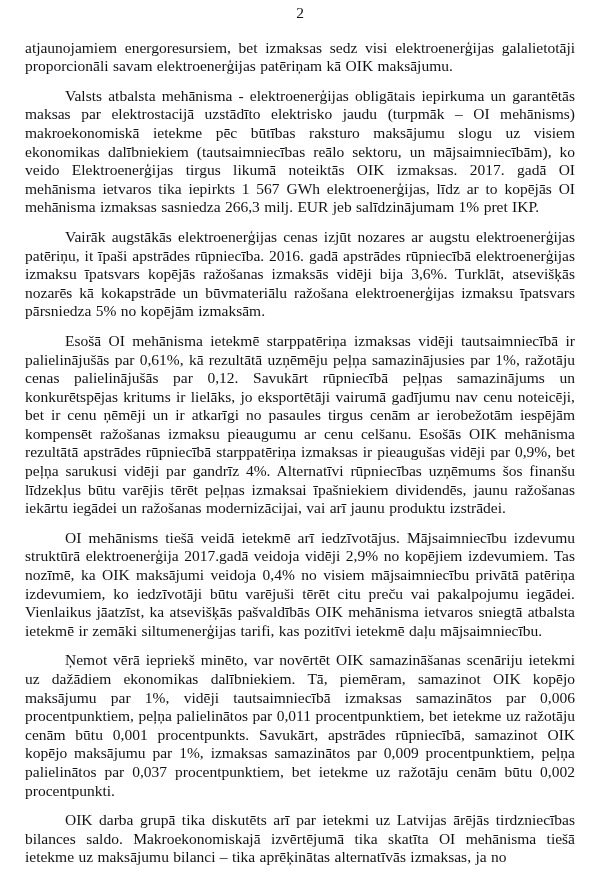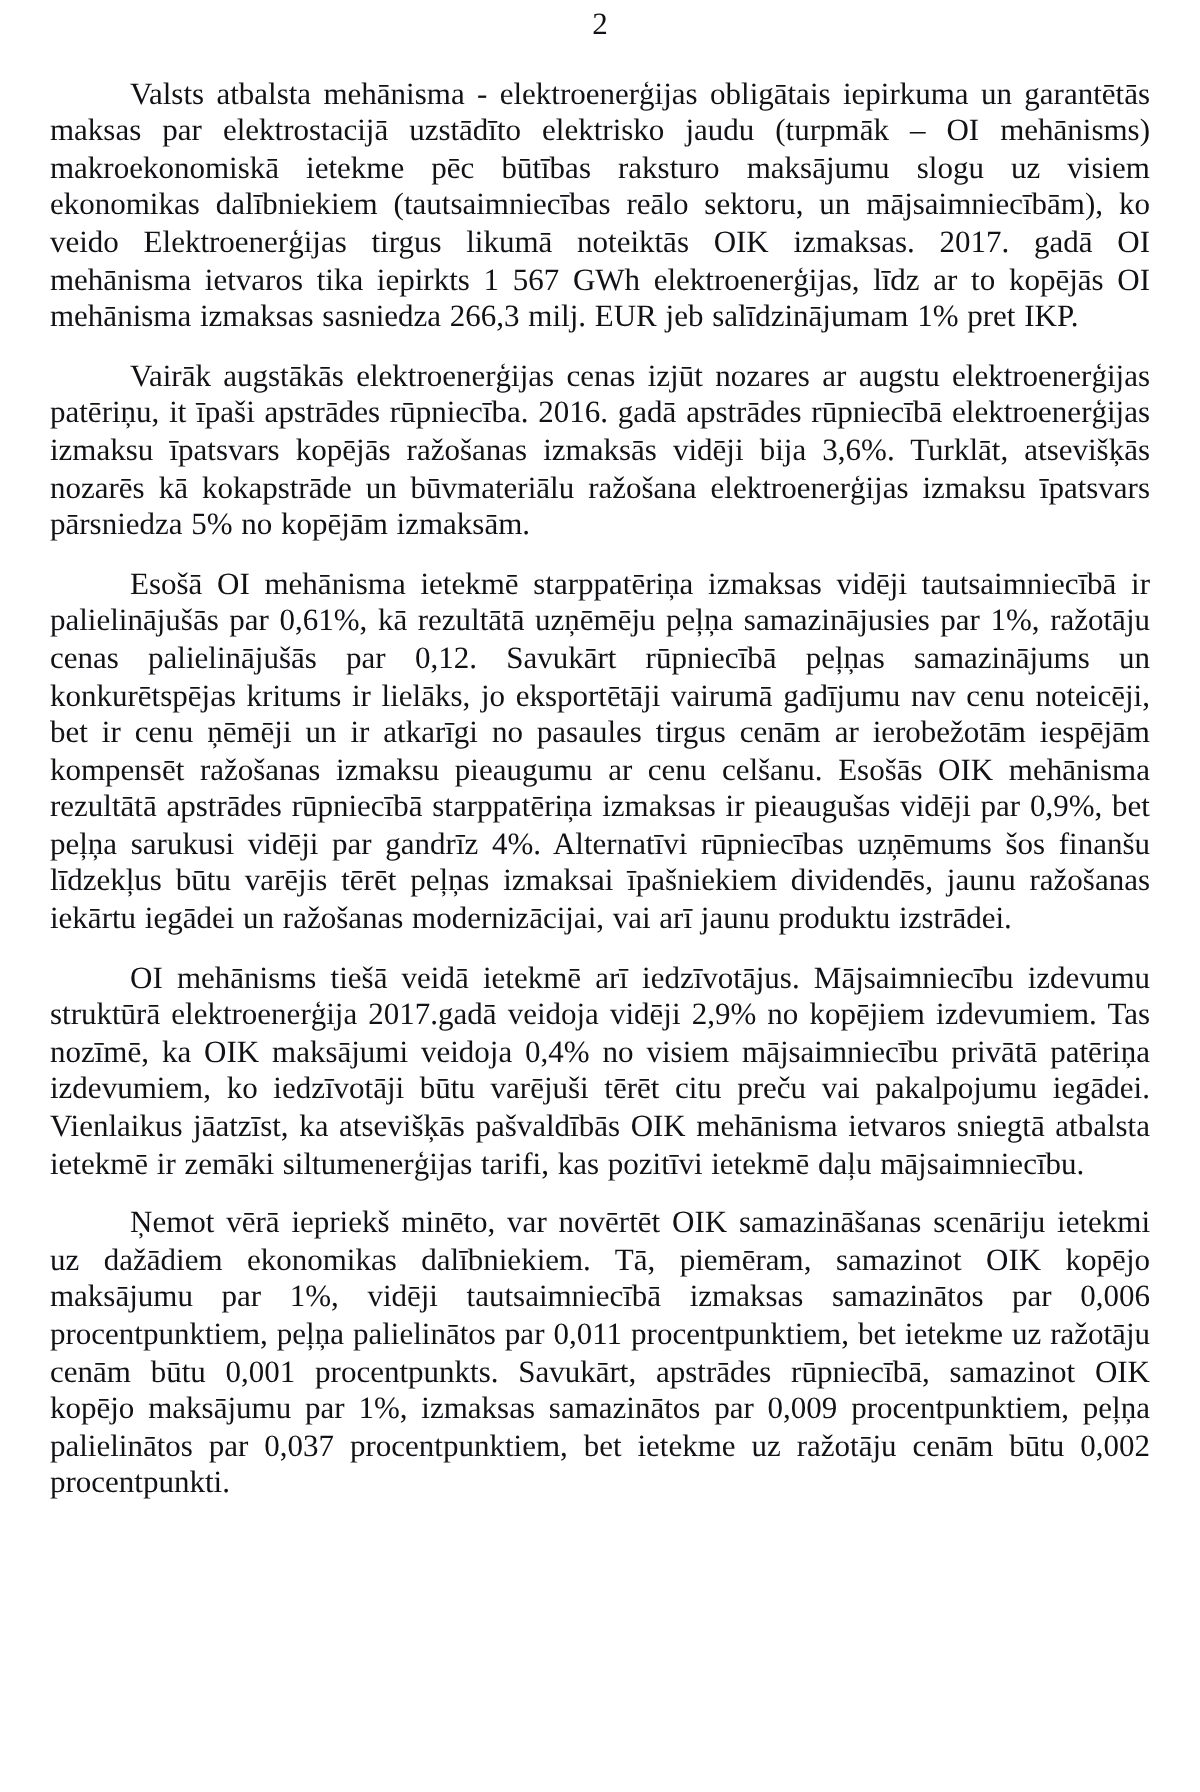--- a/index.html
+++ b/index.html
@@ -39,19 +39,21 @@
     text-indent: 0;
   }
 </style>
 </head>
 <body>
 
 <div class="page">
   <div class="page-number">2</div>
 
   <div class="body-text">
+    <p class="continuation">atjaunojamiem energoresursiem, bet izmaksas sedz visi elektroenerģijas galalietotāji proporcionāli savam elektroenerģijas patēriņam kā OIK maksājumu.</p>
     <p>Valsts atbalsta mehānisma - elektroenerģijas obligātais iepirkuma un garantētās maksas par elektrostacijā uzstādīto elektrisko jaudu (turpmāk – OI mehānisms) makroekonomiskā ietekme pēc būtības raksturo maksājumu slogu uz visiem ekonomikas dalībniekiem (tautsaimniecības reālo sektoru, un mājsaimniecībām), ko veido Elektroenerģijas tirgus likumā noteiktās OIK izmaksas. 2017. gadā OI mehānisma ietvaros tika iepirkts 1 567 GWh elektroenerģijas, līdz ar to kopējās OI mehānisma izmaksas sasniedza 266,3 milj. EUR jeb salīdzinājumam 1% pret IKP.</p>
     <p>Vairāk augstākās elektroenerģijas cenas izjūt nozares ar augstu elektroenerģijas patēriņu, it īpaši apstrādes rūpniecība. 2016. gadā apstrādes rūpniecībā elektroenerģijas izmaksu īpatsvars kopējās ražošanas izmaksās vidēji bija 3,6%. Turklāt, atsevišķās nozarēs kā kokapstrāde un būvmateriālu ražošana elektroenerģijas izmaksu īpatsvars pārsniedza 5% no kopējām izmaksām.</p>
     <p>Esošā OI mehānisma ietekmē starppatēriņa izmaksas vidēji tautsaimniecībā ir palielinājušās par 0,61%, kā rezultātā uzņēmēju peļņa samazinājusies par 1%, ražotāju cenas palielinājušās par 0,12. Savukārt rūpniecībā peļņas samazinājums un konkurētspējas kritums ir lielāks, jo eksportētāji vairumā gadījumu nav cenu noteicēji, bet ir cenu ņēmēji un ir atkarīgi no pasaules tirgus cenām ar ierobežotām iespējām kompensēt ražošanas izmaksu pieaugumu ar cenu celšanu. Esošās OIK mehānisma rezultātā apstrādes rūpniecībā starppatēriņa izmaksas ir pieaugušas vidēji par 0,9%, bet peļņa sarukusi vidēji par gandrīz 4%. Alternatīvi rūpniecības uzņēmums šos finanšu līdzekļus būtu varējis tērēt peļņas izmaksai īpašniekiem dividendēs, jaunu ražošanas iekārtu iegādei un ražošanas modernizācijai, vai arī jaunu produktu izstrādei.</p>
     <p>OI mehānisms tiešā veidā ietekmē arī iedzīvotājus. Mājsaimniecību izdevumu struktūrā elektroenerģija 2017.gadā veidoja vidēji 2,9% no kopējiem izdevumiem. Tas nozīmē, ka OIK maksājumi veidoja 0,4% no visiem mājsaimniecību privātā patēriņa izdevumiem, ko iedzīvotāji būtu varējuši tērēt citu preču vai pakalpojumu iegādei. Vienlaikus jāatzīst, ka atsevišķās pašvaldībās OIK mehānisma ietvaros sniegtā atbalsta ietekmē ir zemāki siltumenerģijas tarifi, kas pozitīvi ietekmē daļu mājsaimniecību.</p>
     <p>Ņemot vērā iepriekš minēto, var novērtēt OIK samazināšanas scenāriju ietekmi uz dažādiem ekonomikas dalībniekiem. Tā, piemēram, samazinot OIK kopējo maksājumu par 1%, vidēji tautsaimniecībā izmaksas samazinātos par 0,006 procentpunktiem, peļņa palielinātos par 0,011 procentpunktiem, bet ietekme uz ražotāju cenām būtu 0,001 procentpunkts. Savukārt, apstrādes rūpniecībā, samazinot OIK kopējo maksājumu par 1%, izmaksas samazinātos par 0,009 procentpunktiem, peļņa palielinātos par 0,037 procentpunktiem, bet ietekme uz ražotāju cenām būtu 0,002 procentpunkti.</p>
+    <p>OIK darba grupā tika diskutēts arī par ietekmi uz Latvijas ārējās tirdzniecības bilances saldo. Makroekonomiskajā izvērtējumā tika skatīta OI mehānisma tiešā ietekme uz maksājumu bilanci – tika aprēķinātas alternatīvās izmaksas, ja no</p>
   </div>
 </div>
 
 </body></html>

